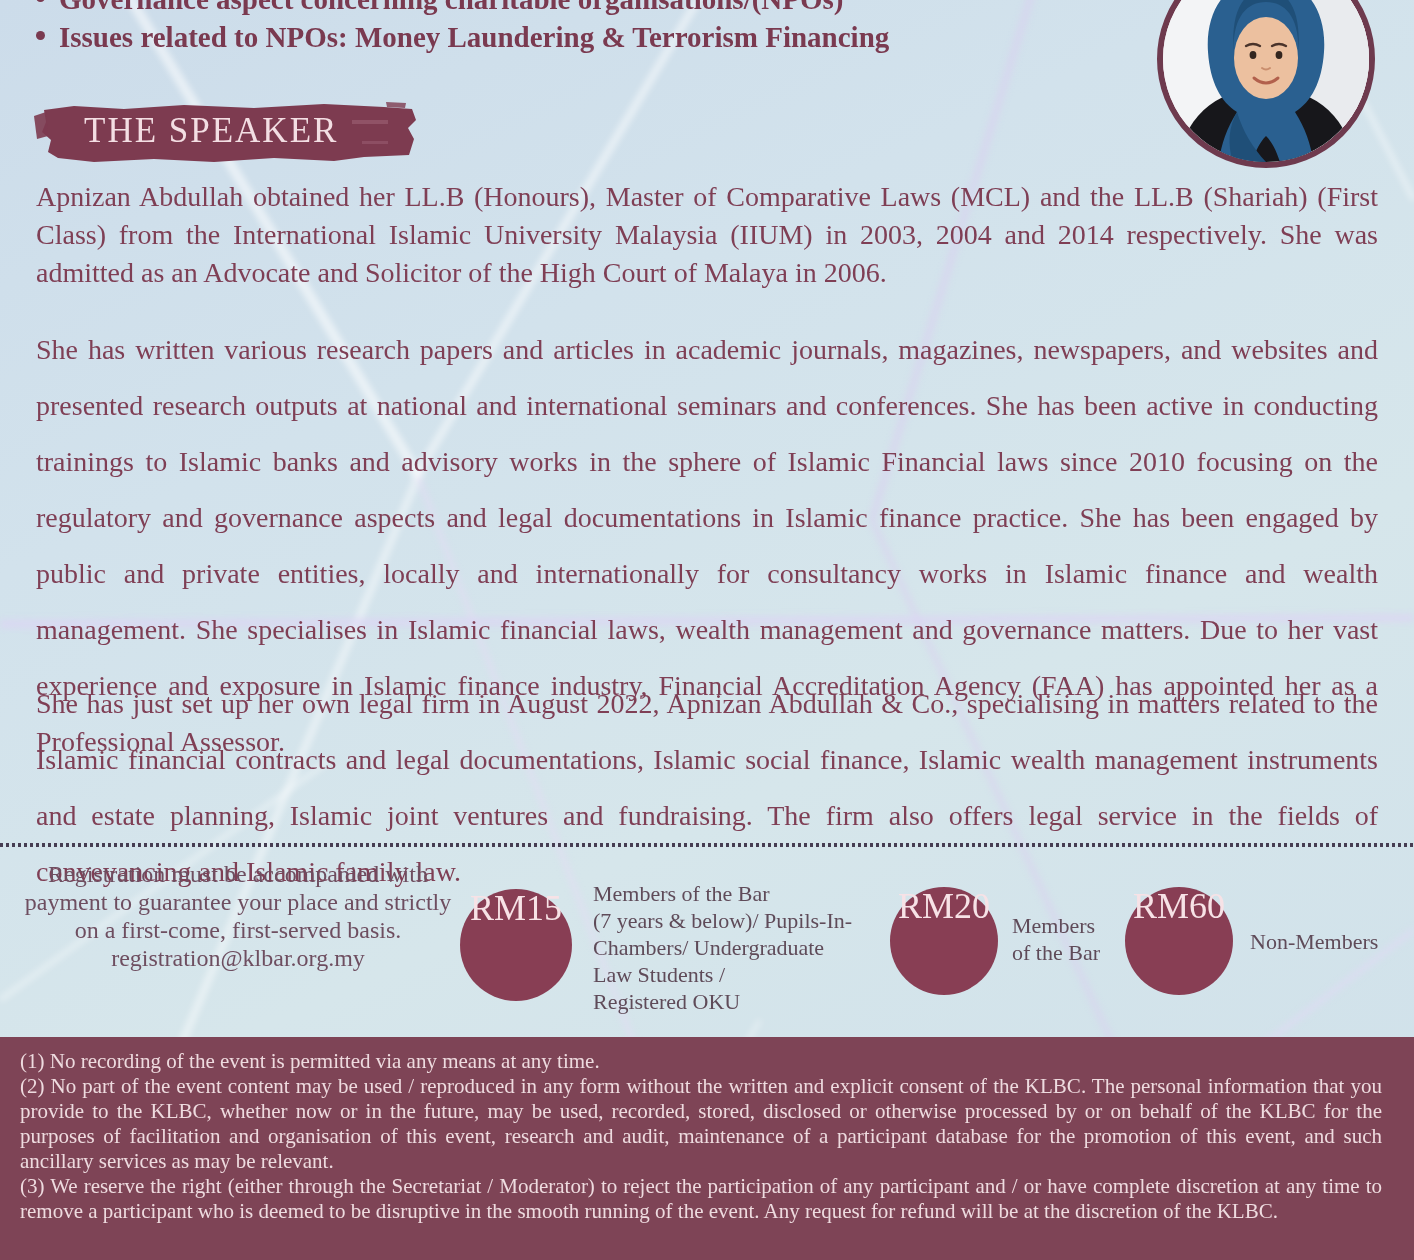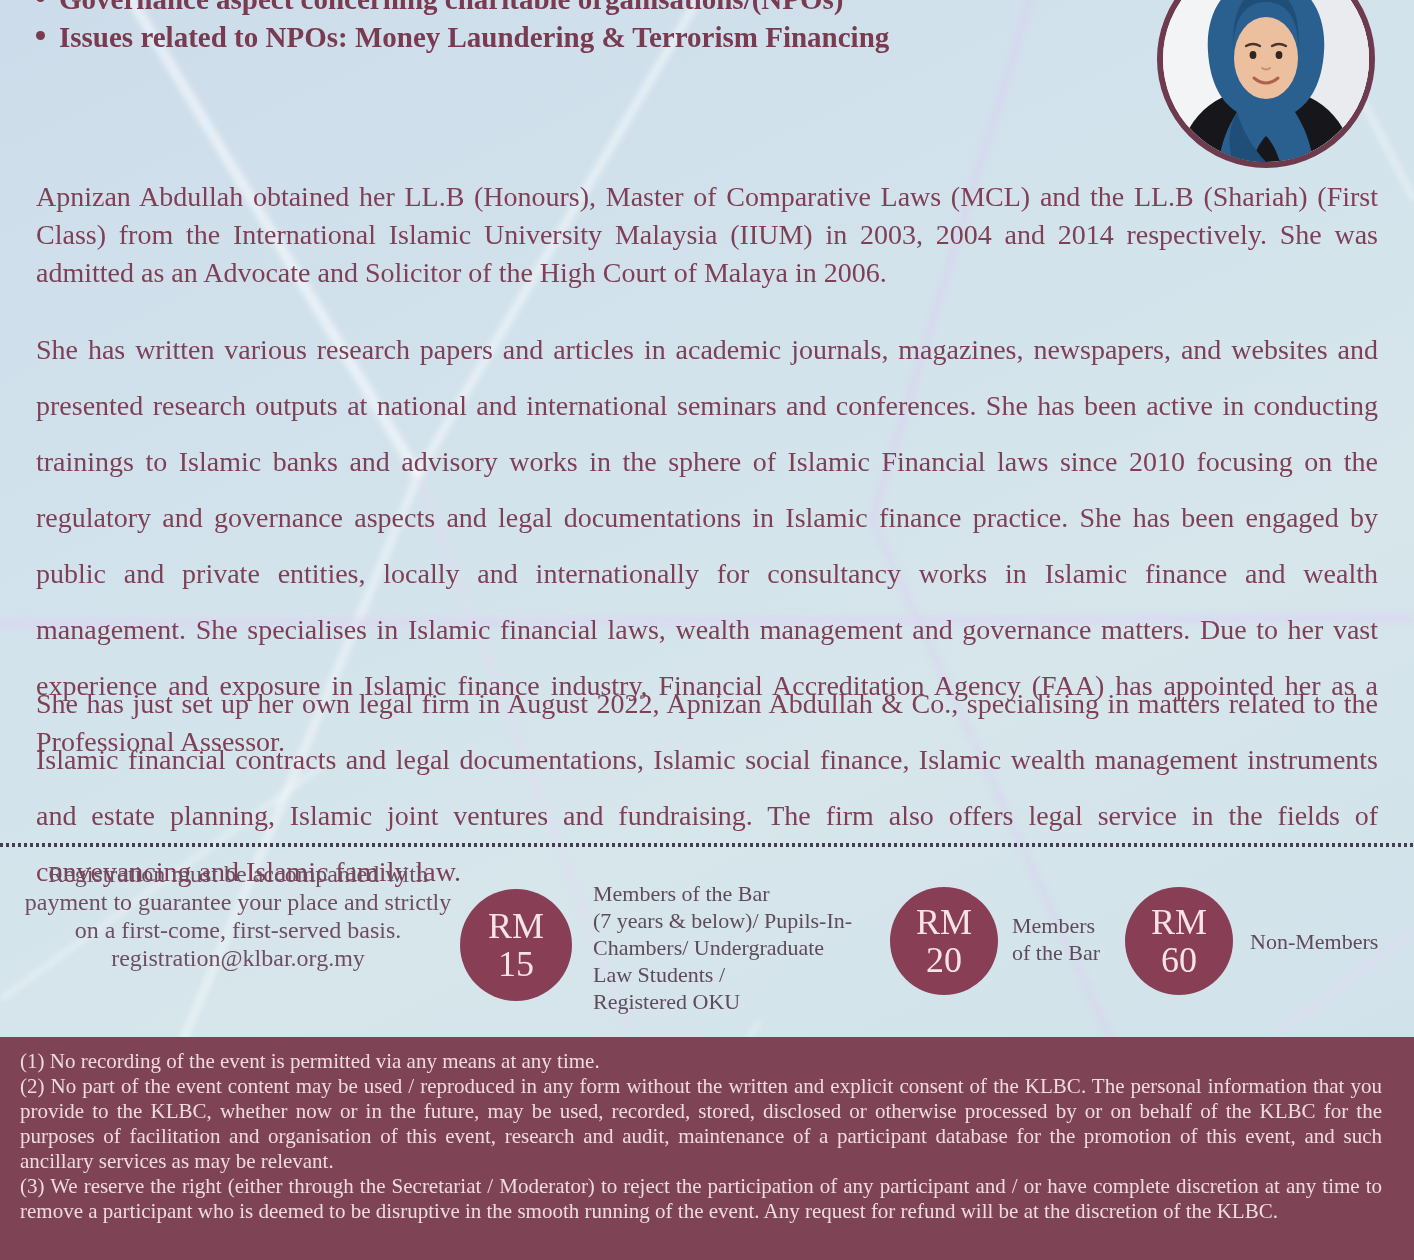--- a/index.html
+++ b/index.html
@@ -37,21 +37,21 @@
   .divider{
     position:absolute;left:0;top:843px;width:1414px;height:4px;
     background:repeating-linear-gradient(90deg,#463d52 0 3px,transparent 3px 6px);
   }
   
   .registration{position:absolute;left:12px;top:860px;width:452px;text-align:center;color:#6e4e60;font-size:24px;line-height:28px;}
   .registration .email{color:#6e4e60;}
   
   .price-circle{
     position:absolute;border-radius:50%;background:#883e54;color:#f7e2e6;
-    display:flex;flex-direction:column;align-items:center;justify-content:center;
+    display:flex;flex-direction:row;align-items:flex-start;justify-content:center;
     font-size:36px;line-height:38px;text-align:center;
   }
   .c15{left:460px;top:889px;width:112px;height:112px;}
   .c20{left:890px;top:887px;width:108px;height:108px;}
   .c60{left:1125px;top:887px;width:108px;height:108px;}
   .price-desc{position:absolute;color:#5f4b59;font-size:22px;line-height:27px;white-space:pre-line;}
   .d15{left:593px;top:880px;width:300px;}
   .d20{left:1012px;top:912px;width:160px;}
   .d60{left:1250px;top:928px;width:170px;}
   
@@ -91,20 +91,30 @@
     <div class="topic">
       <span class="dot"></span>
       <span>Governance aspect concerning charitable organisations/(NPOs)</span>
     </div>
     <div class="topic">
       <span class="dot"></span>
       <span>Issues related to NPOs: Money Laundering &amp; Terrorism Financing</span>
     </div>
   </div>
 
+  <div class="banner">
+    <svg viewBox="0 0 388 78" preserveAspectRatio="none">
+      <path fill="#7d3b50" d="M10,16 L40,12 90,15 150,11 220,14 290,10 350,13 378,15 382,26 374,34 380,45 375,61 330,63 300,67 240,64 180,68 120,65 60,68 24,64 14,58 17,46 8,38 12,28 Z"></path>
+      <path fill="#7d3b50" opacity="0.9" d="M0,22 L12,18 14,42 3,45 Z"></path>
+      <path fill="#7d3b50" opacity="0.8" d="M352,8 L372,9 371,14 353,13 Z"></path>
+      <rect x="318" y="26" width="36" height="4" fill="#9b5f72" opacity="0.65"></rect>
+      <rect x="328" y="47" width="26" height="3" fill="#9b5f72" opacity="0.55"></rect>
+    </svg>
+    <span class="label">THE SPEAKER</span>
+  </div>
 
   <div class="portrait">
     <svg viewBox="0 0 206 206" width="206" height="206">
       <rect width="206" height="206" fill="#f3f4f6"></rect>
       <rect x="140" width="66" height="206" fill="#e9ebee"></rect>
 
       <path d="M14,206 C24,154 60,132 103,132 C146,132 182,154 192,206 Z" fill="#17171b"></path>
       <path d="M86,140 L103,168 L120,140 L112,134 L94,134 Z" fill="#0d0d10"></path>
 
       <path d="M103,22 C64,22 42,54 45,96 C47,126 58,146 74,156 C64,172 58,188 56,206 L89,206 C93,194 97,186 103,180 C109,186 113,194 117,206 L150,206 C148,188 142,172 132,156 C148,146 159,126 161,96 C164,54 142,22 103,22 Z" fill="#2a6090"></path>

